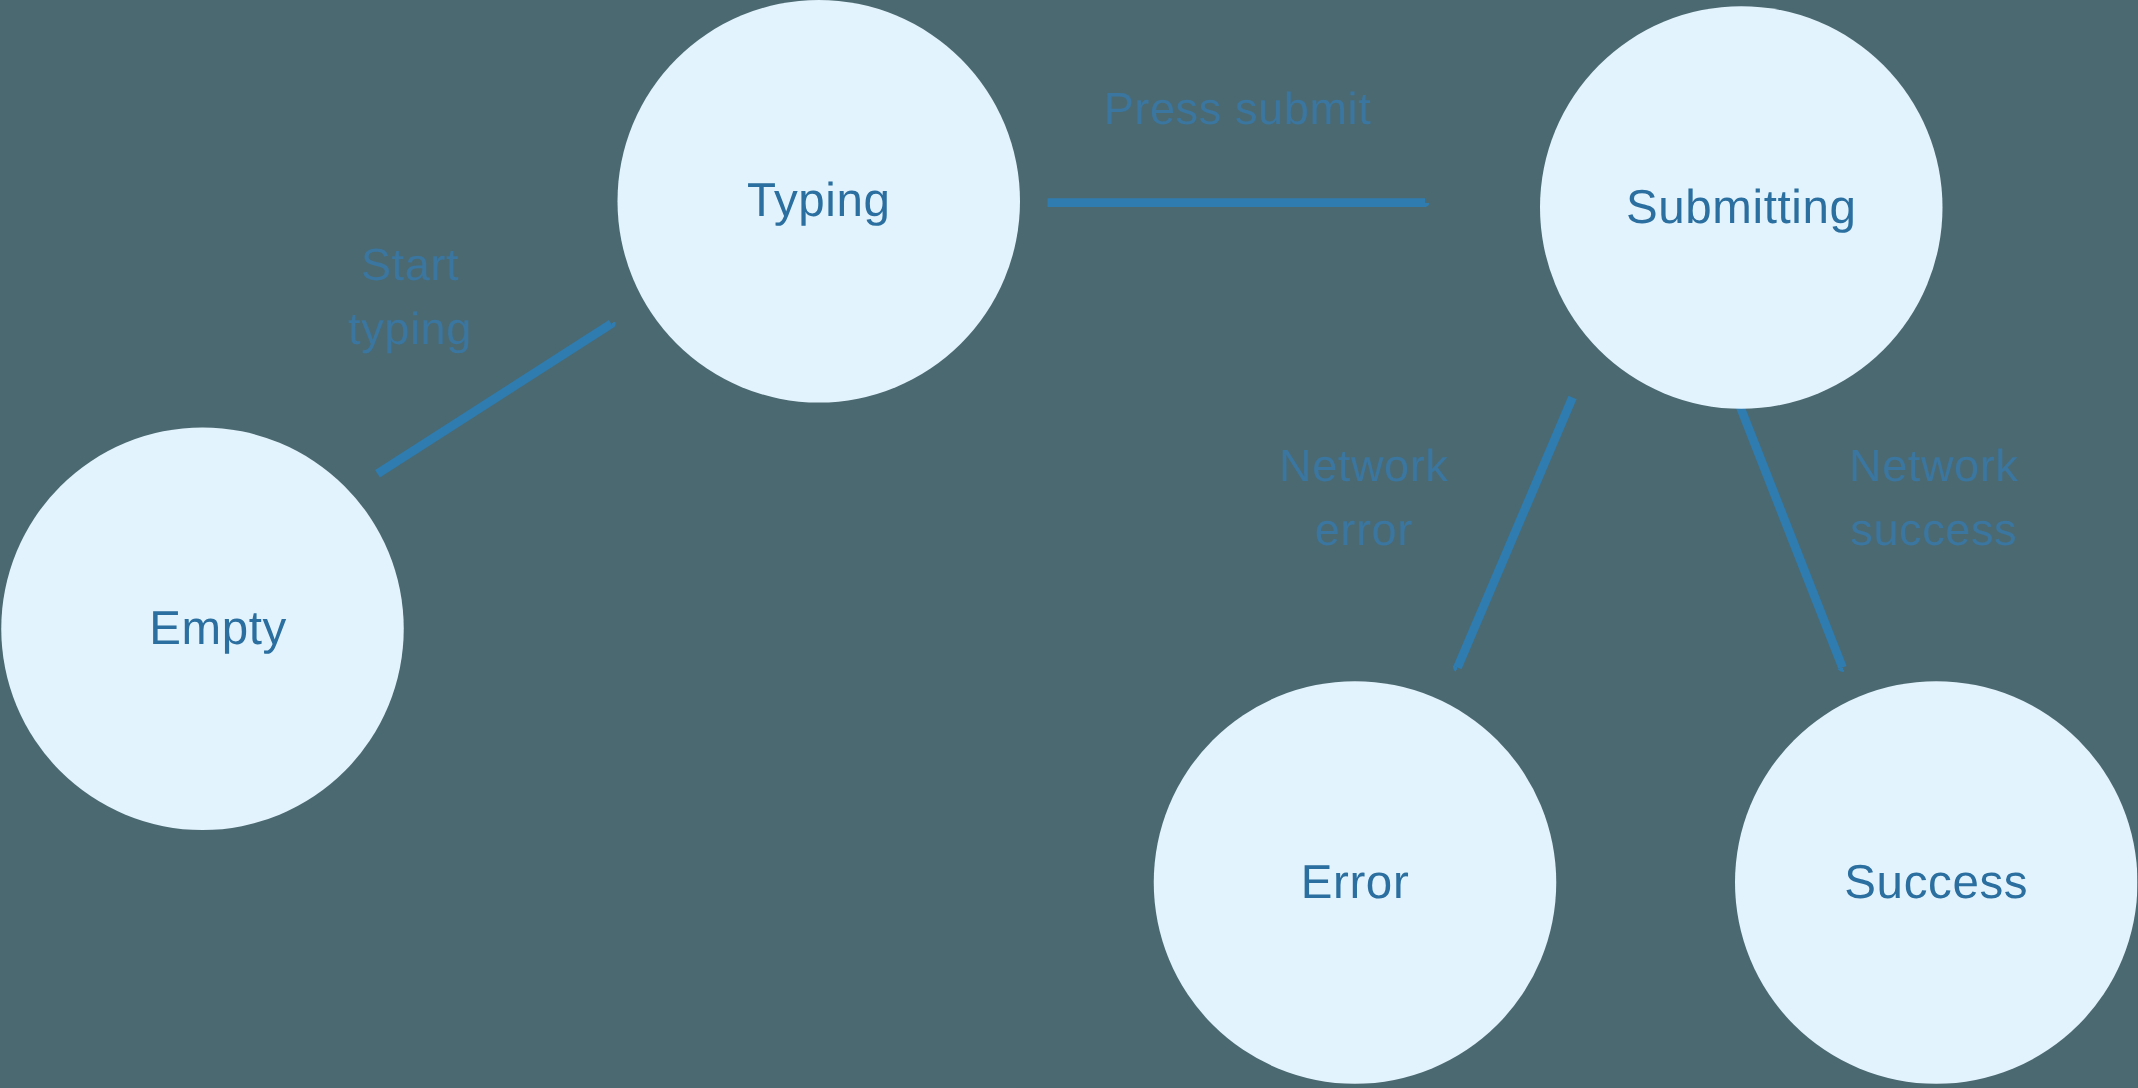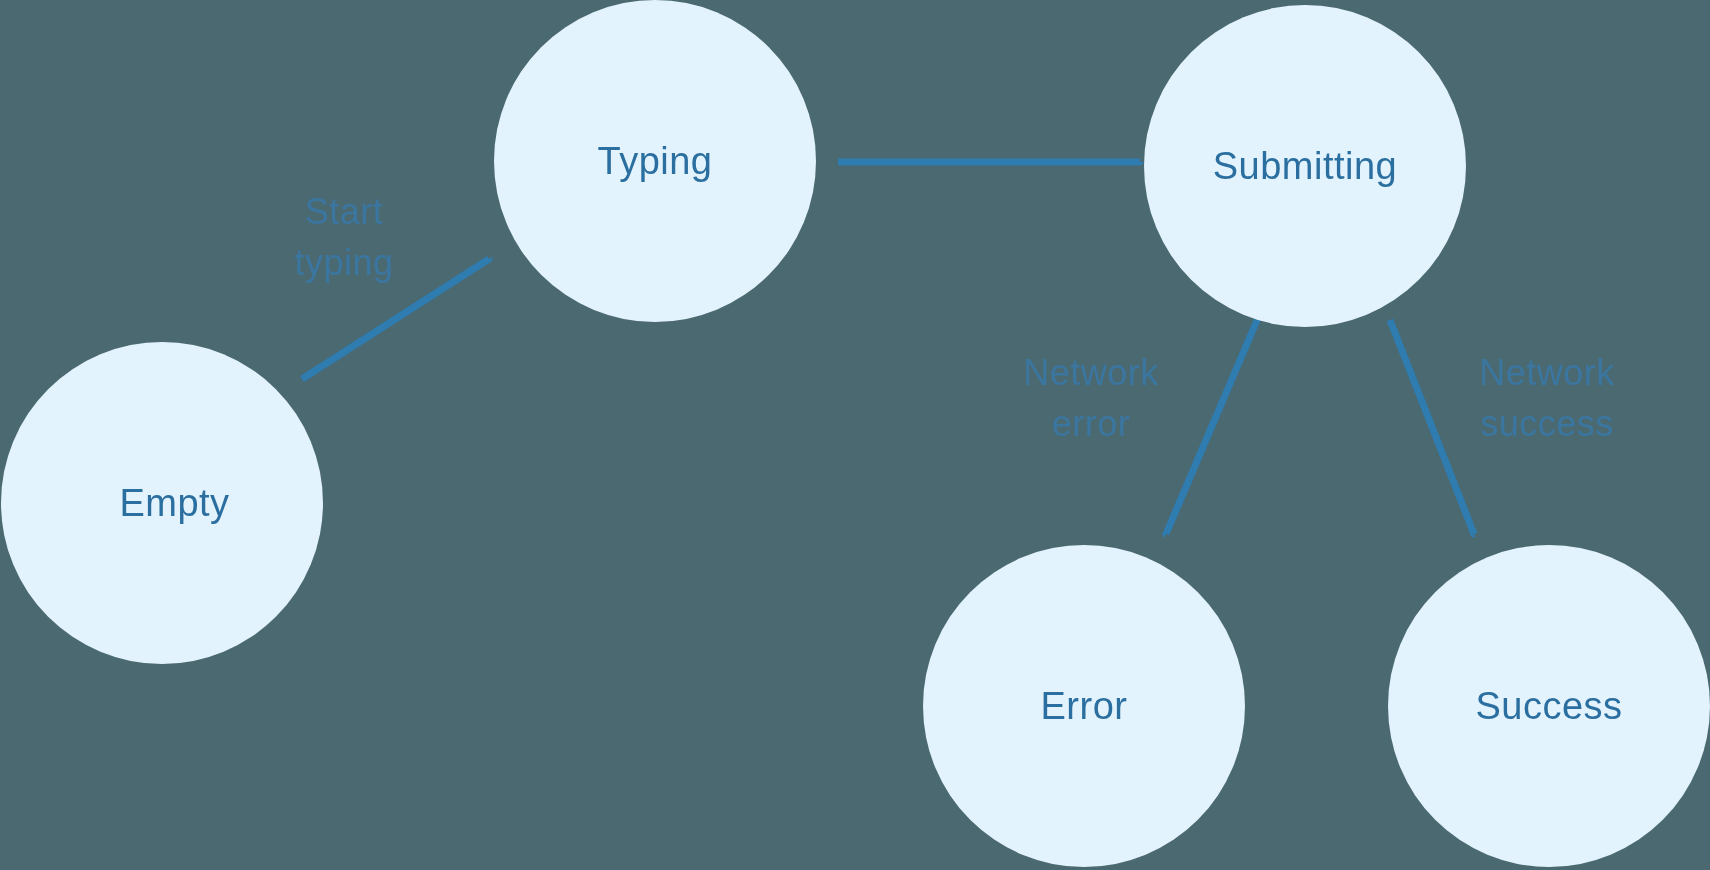--- a/index.html
+++ b/index.html
@@ -74,33 +74,36 @@
     <line x1="1258" y1="318" x2="1166" y2="534" marker-end="url(#arrowhead)"></line>
     <line x1="1390" y1="320" x2="1474" y2="534" marker-end="url(#arrowhead)"></line>
   </svg>
 
   <div class="node" style="left:1px;  top:342px;padding-left:25px;">
     <span>Empty</span>
   </div>
   <div class="node" style="left:494px; top:0px;">
     <span>Typing</span>
   </div>
-  <div class="node" style="left:1144px; top:5px;">
+  <div class="node" style="left:1232px; top:5px;">
     <span>Submitting</span>
   </div>
   <div class="node" style="left:923px; top:545px;">
     <span>Error</span>
   </div>
   <div class="node" style="left:1388px; top:545px;">
     <span>Success</span>
   </div>
 
-  <div class="edge-label" style="left:344px; top:237px;">
+  <div class="edge-label" style="left:328px; top:237px;">
     <span>Start</span>
     <span>typing</span>
+  </div>
+  <div class="edge-label" style="left:990px; top:87px;">
+    <span>Press submit</span>
   </div>
   <div class="edge-label" style="left:1091px; top:398px;">
     <span>Network</span>
     <span>error</span>
   </div>
   <div class="edge-label" style="left:1547px; top:398px;">
     <span>Network</span>
     <span>success</span>
   </div>
 

